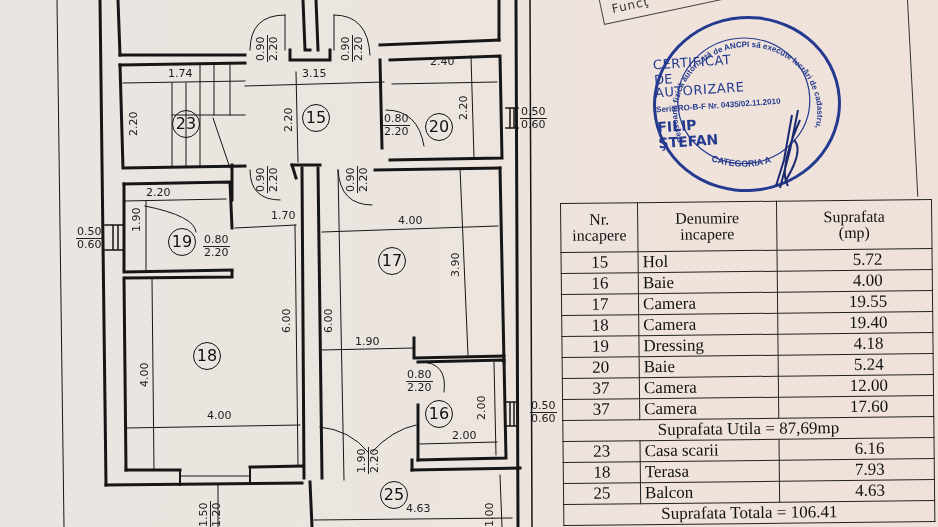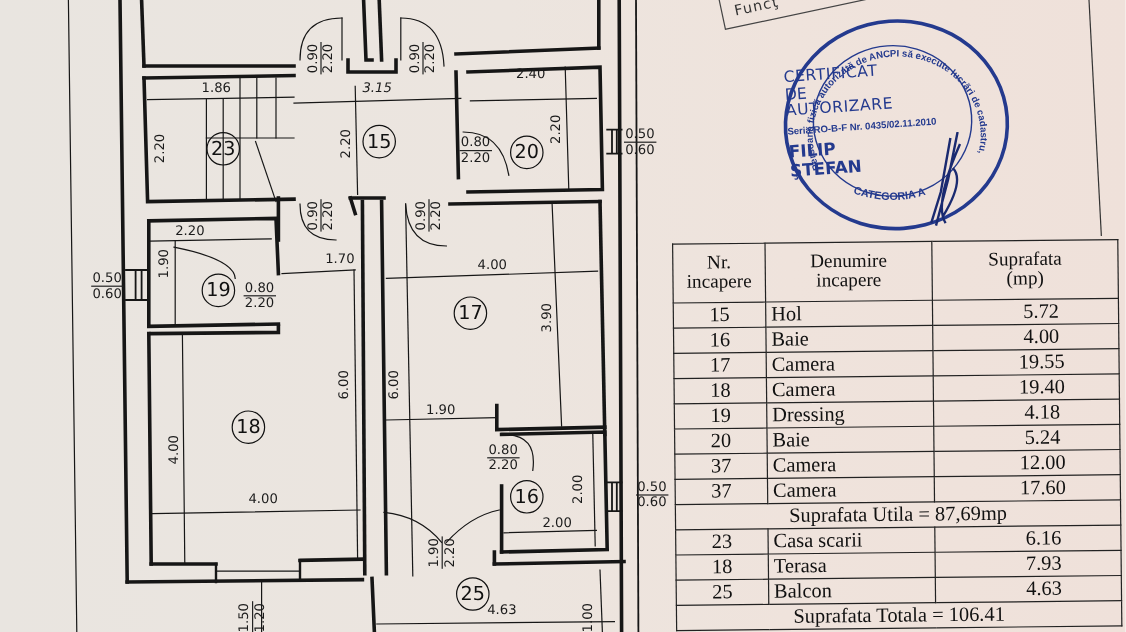--- a/index.html
+++ b/index.html
@@ -160,22 +160,22 @@
 
   <div class="room-num" style="left:172px;top:110px;">23</div>
   <div class="room-num" style="left:302px;top:104px;">15</div>
   <div class="room-num" style="left:425px;top:113px;">20</div>
   <div class="room-num" style="left:168px;top:228px;">19</div>
   <div class="room-num" style="left:378px;top:247px;">17</div>
   <div class="room-num" style="left:193px;top:342px;">18</div>
   <div class="room-num" style="left:425px;top:400px;">16</div>
   <div class="room-num" style="left:380px;top:481px;">25</div>
 
-  <div class="dim" style="left:168px;top:68px;">1.86</div>
-  <div class="dim" style="left:302px;top:68px;font-style:italic;">3.15</div>
+  <div class="dim" style="left:168px;top:68px;">1.74</div>
+  <div class="dim" style="left:302px;top:68px;">3.15</div>
   <div class="dim" style="left:430px;top:56px;">2.40</div>
   <div class="dim" style="left:146px;top:187px;">2.20</div>
   <div class="dim" style="left:258px;top:210px;margin-left:13px;">1.70</div>
   <div class="dim" style="left:398px;top:215px;">4.00</div>
   <div class="dim" style="left:355px;top:336px;">1.90</div>
   <div class="dim" style="left:207px;top:410px;">4.00</div>
   <div class="dim" style="left:452px;top:430px;">2.00</div>
   <div class="dim" style="left:406px;top:503px;">4.63</div>
 
   <div class="dim v" style="left:128px;top:136px;">2.20</div>

